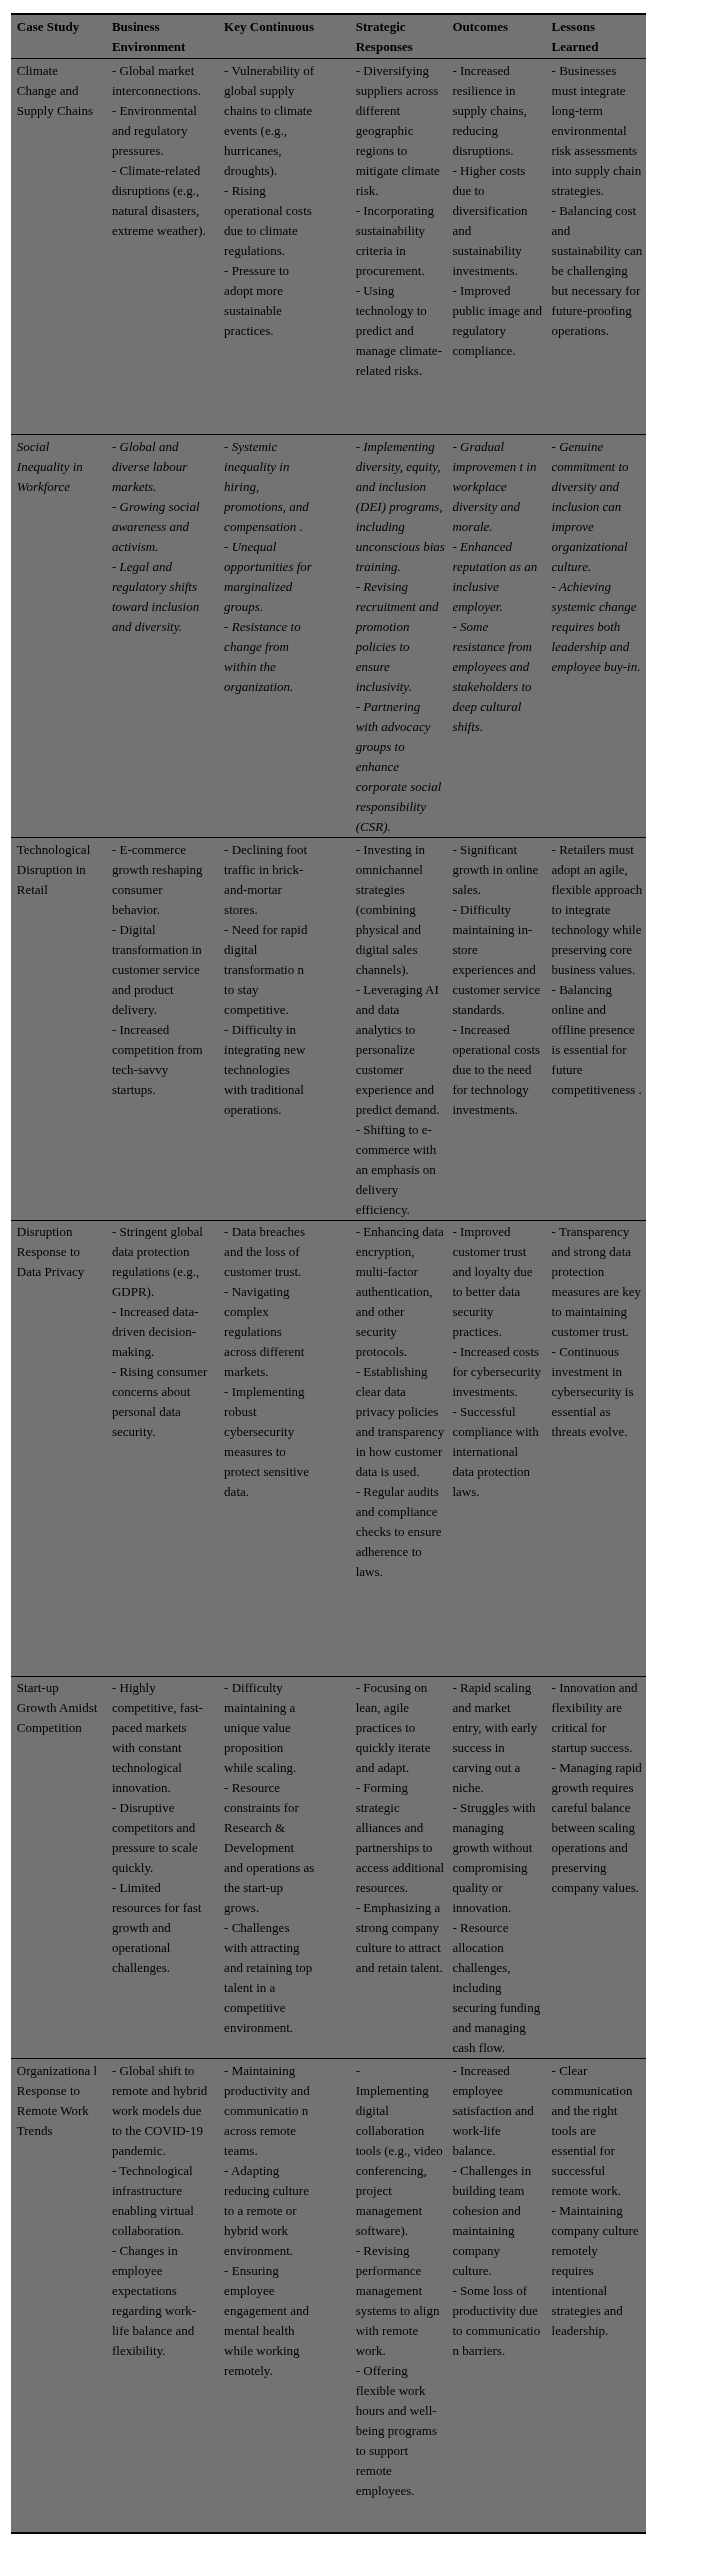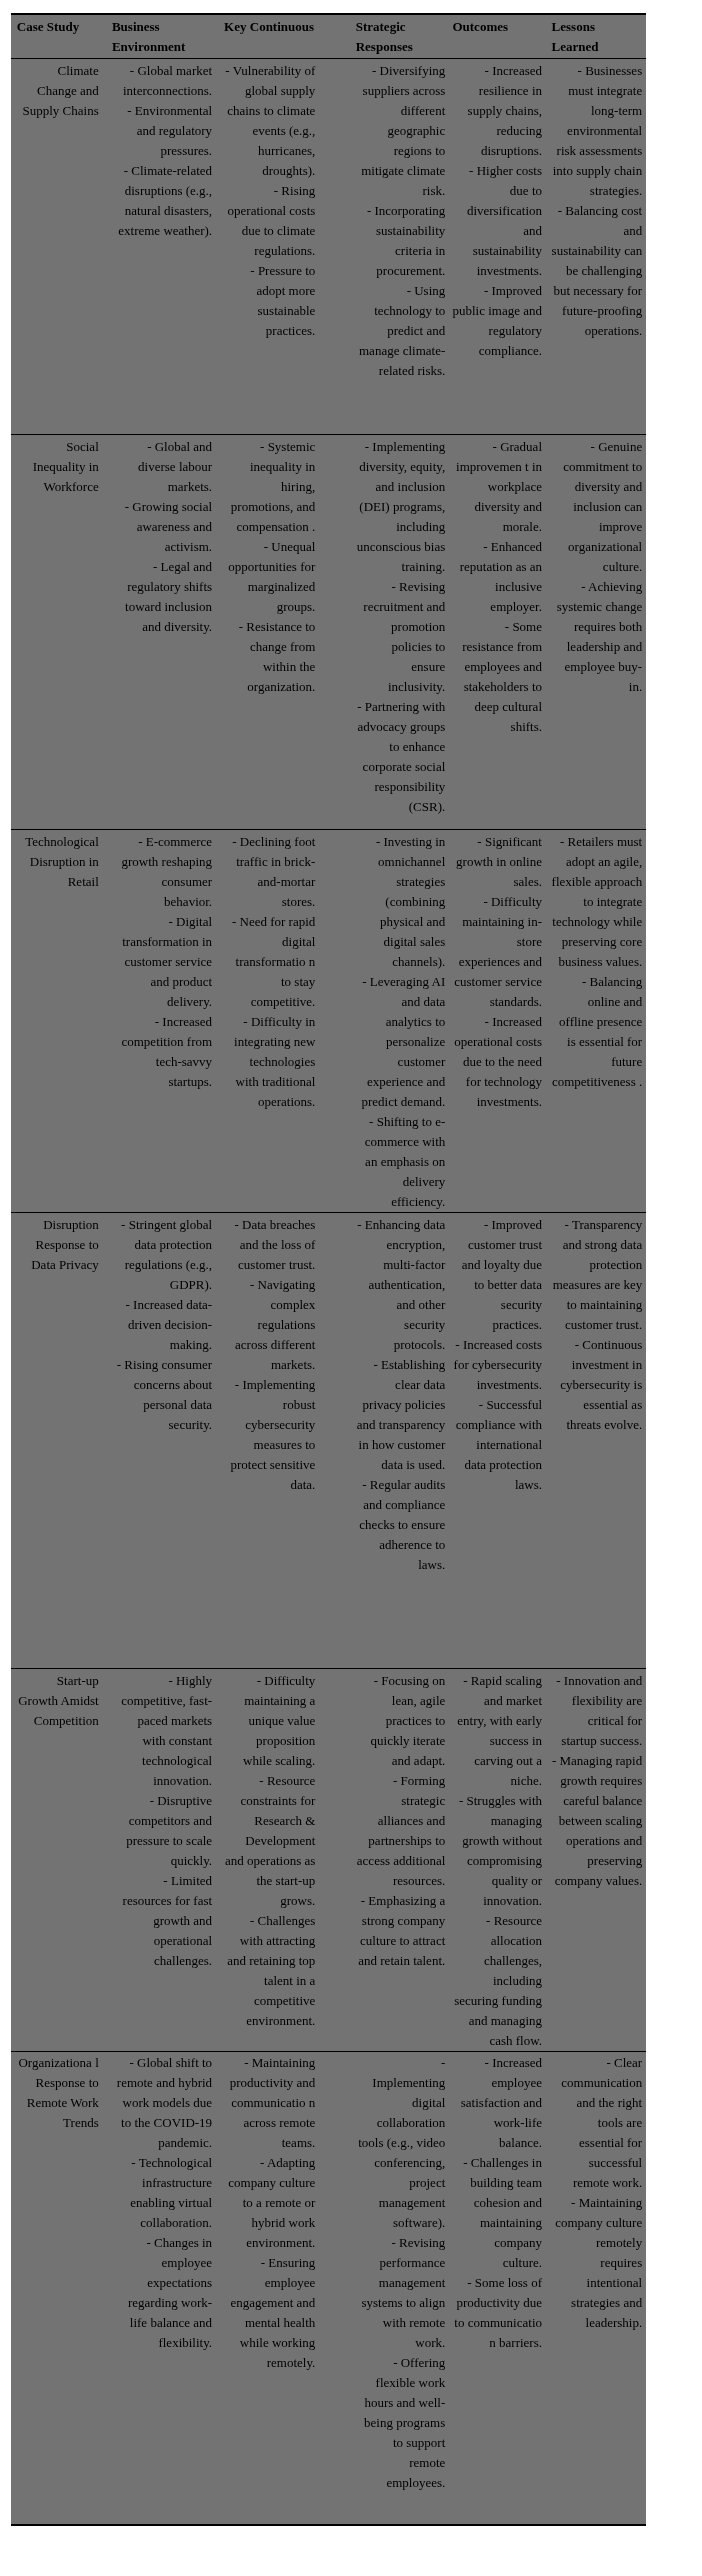--- a/index.html
+++ b/index.html
@@ -45,39 +45,39 @@
     font-weight: bold;
     text-align: left;
     vertical-align: top;
     border-bottom: 1.8px solid #000;
     padding: 1.8px 3.6px 1.2px 6px;
   }
   thead tr { height: 39px; }
 
   tbody td {
     vertical-align: top;
-    text-align: right;
+    text-align: left;
     border-top: 1.8px solid #000;
     padding-top: 1.8px;
     padding-bottom: 0;
     white-space: pre-line;
     overflow: hidden;
   }
   tbody tr:first-child td { border-top: none; }
 
   
   th:nth-child(1), td:nth-child(1) { padding-left: 6px; padding-right: 7.2px; }
   th:nth-child(2), td:nth-child(2) { padding-left: 6px; padding-right: 6px; }
   th:nth-child(3), td:nth-child(3) { padding-left: 6px; padding-right: 35px; }
   th:nth-child(4), td:nth-child(4) { padding-left: 5.4px;  padding-right: 1.2px; }
   th:nth-child(5), td:nth-child(5) { padding-left: 6px; padding-right: 3.6px; }
   th:nth-child(6), td:nth-child(6) { padding-left: 6px; padding-right: 3.6px; }
 
   tr.r1 { height: 376px; }
-  tr.r2 { height: 395px; }
+  tr.r2 { height: 395px; font-style: italic; }
   tr.r3 { height: 376px; }
   tr.r4 { height: 456px; }
   tr.r5 { height: 379px; }
   tr.r6 { height: 474px; margin-top: 44px; }
 </style>
 </head>
 <body>
 
 <div class="page">
 
@@ -186,21 +186,21 @@
 - Resource allocation challenges, including securing funding and managing cash flow.</td>
         <td>- Innovation and flexibility are critical for startup success.
 - Managing rapid growth requires careful balance between scaling operations and preserving company values.</td>
       </tr>
       <tr class="r6">
         <td>Organizationa l Response to Remote Work Trends</td>
         <td>- Global shift to remote and hybrid work models due to the COVID-19 pandemic.
 - Technological infrastructure enabling virtual collaboration.
 - Changes in employee expectations regarding work-life balance and flexibility.</td>
         <td>- Maintaining productivity and communicatio n across remote teams.
-- Adapting company culture to a remote or hybrid work environment.
+- Adapting reducing culture to a remote or hybrid work environment.
 - Ensuring employee engagement and mental health while working remotely.</td>
         <td>-
 Implementing digital collaboration tools (e.g., video conferencing, project management software).
 - Revising performance management systems to align with remote work.
 - Offering flexible work hours and well-being programs to support remote employees.</td>
         <td>- Increased employee satisfaction and work-life balance.
 - Challenges in building team cohesion and maintaining company culture.
 - Some loss of productivity due to communicatio n barriers.</td>
         <td>- Clear communication and the right tools are essential for successful remote work.
 - Maintaining company culture remotely requires intentional strategies and leadership.</td>

